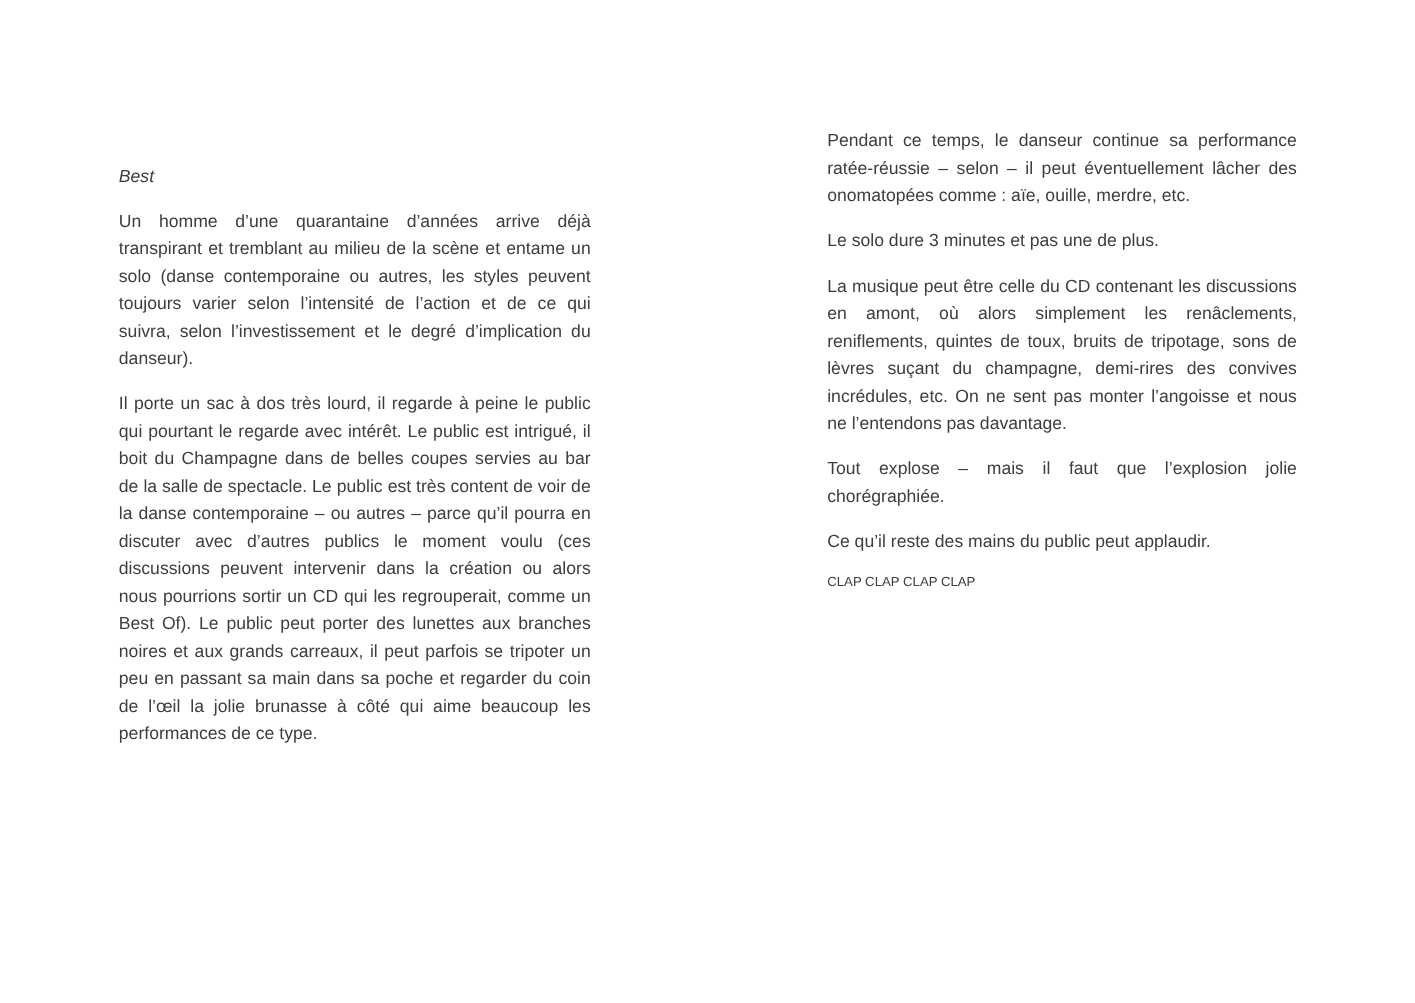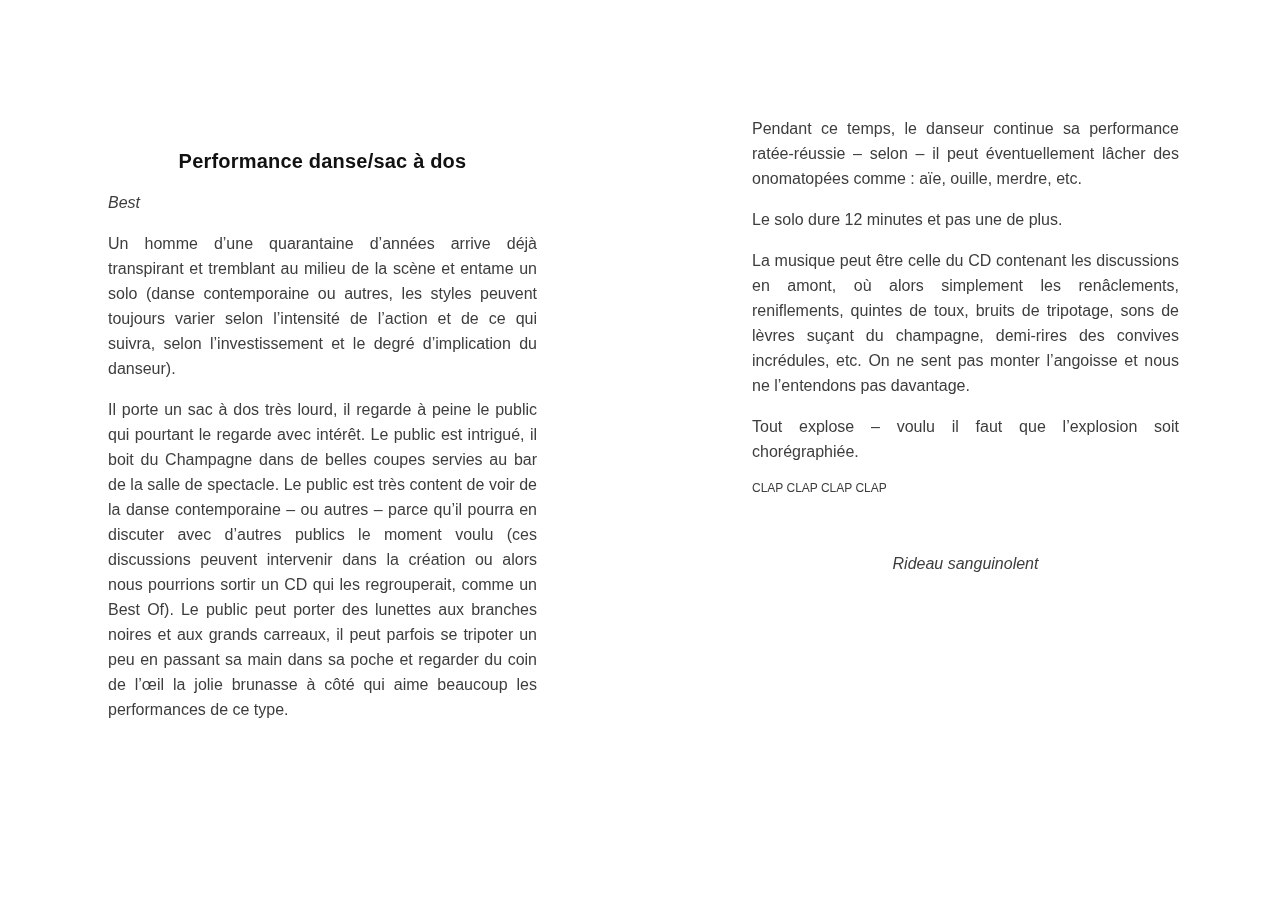--- a/index.html
+++ b/index.html
@@ -67,28 +67,27 @@
     font-style: italic;
     text-align: center;
   }
 </style>
 </head>
 <body>
 
 <div class="spread">
 
   <div class="col col-left">
-    <h1 class="title">Performance danse/sac à dos</h1>
     <p class="subtitle">Best</p>
     <p class="body-par">Un homme d’une quarantaine d’années arrive déjà transpirant et tremblant au milieu de la scène et entame un solo (danse contemporaine ou autres, les styles peuvent toujours varier selon l’intensité de l’action et de ce qui suivra, selon l’investissement et le degré d’implication du danseur).</p>
     <p class="body-par">Il porte un sac à dos très lourd, il regarde à peine le public qui pourtant le regarde avec intérêt. Le public est intrigué, il boit du Champagne dans de belles coupes servies au bar de la salle de spectacle. Le public est très content de voir de la danse contemporaine – ou autres – parce qu’il pourra en discuter avec d’autres publics le moment voulu (ces discussions peuvent intervenir dans la création ou alors nous pourrions sortir un CD qui les regrouperait, comme un Best Of). Le public peut porter des lunettes aux branches noires et aux grands carreaux, il peut parfois se tripoter un peu en passant sa main dans sa poche et regarder du coin de l’œil la jolie brunasse à côté qui aime beaucoup les performances de ce type.</p>
   </div>
 
   <div class="col col-right">
     <p class="body-par">Pendant ce temps, le danseur continue sa performance ratée-réussie – selon – il peut éventuellement lâcher des onomatopées comme : aïe, ouille, merdre, etc.</p>
-    <p class="body-par">Le solo dure 12 minutes et pas une de plus.</p>
+    <p class="body-par">Le solo dure 3 minutes et pas une de plus.</p>
     <p class="body-par">La musique peut être celle du CD contenant les discussions en amont, où alors simplement les renâclements, reniflements, quintes de toux, bruits de tripotage, sons de lèvres suçant du champagne, demi-rires des convives incrédules, etc. On ne sent pas monter l’angoisse et nous ne l’entendons pas davantage.</p>
-    <p class="body-par">Tout explose – voulu il faut que l’explosion soit chorégraphiée.</p>
+    <p class="body-par">Tout explose – mais il faut que l’explosion jolie chorégraphiée.</p>
+    <p class="body-par">Ce qu’il reste des mains du public peut applaudir.</p>
     <p class="clap-line">CLAP CLAP CLAP CLAP</p>
-    <p class="closing-line">Rideau sanguinolent</p>
   </div>
 
 </div>
 
 </body></html>

